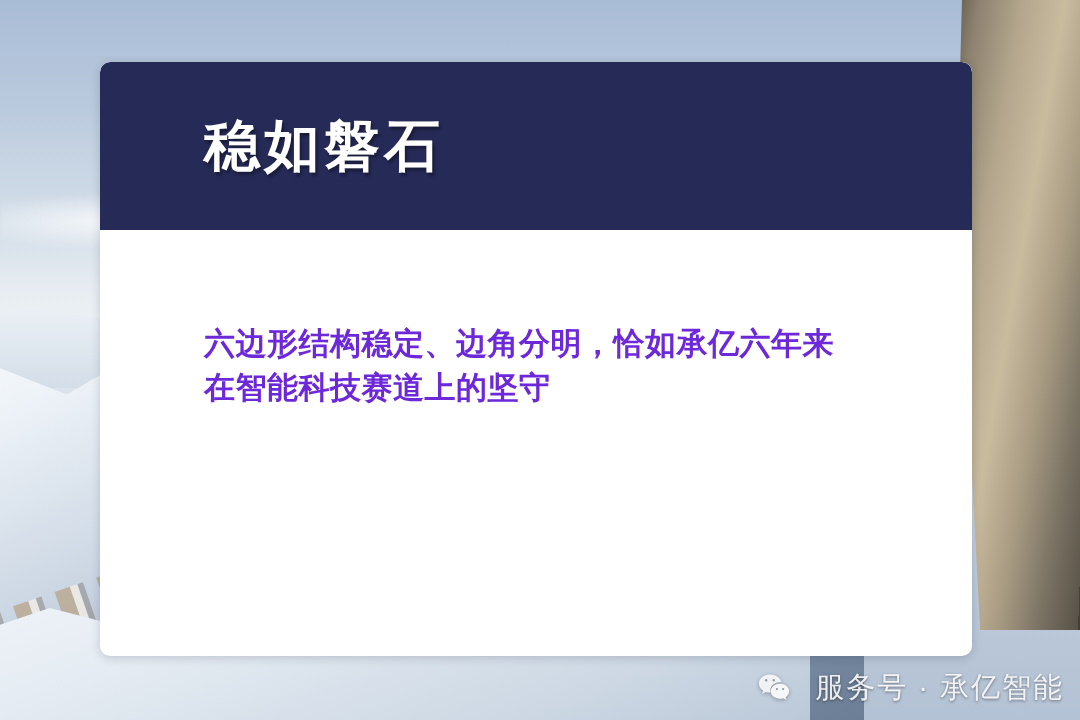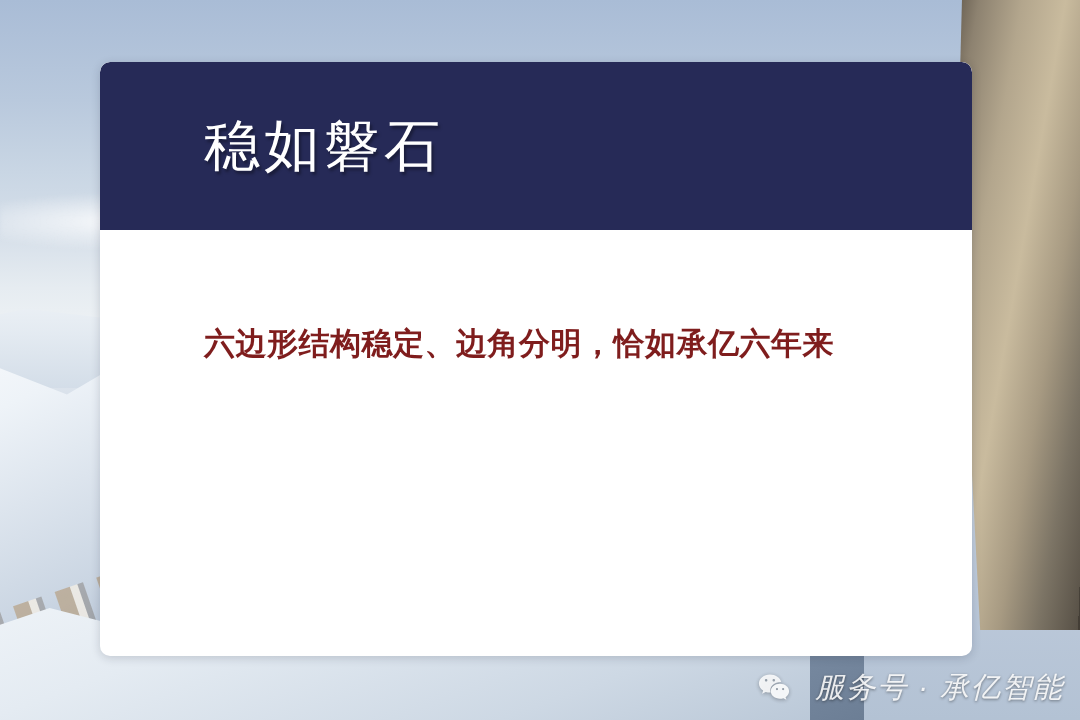--- a/index.html
+++ b/index.html
@@ -172,46 +172,45 @@
     height: 168px;
     background: #262a57;
     display: flex;
     align-items: center;
     border-radius: 10px 10px 0 0;
   }
   .card-title {
     margin-left: 104px;
     color: #ffffff;
     font-size: 56px;
-    font-weight: 400;
+    font-weight: 700;
     letter-spacing: 4px;
     line-height: 1;
     text-shadow: 2px 3px 3px rgba(0,0,0,.35);
   }
   .card-body {
     padding: 92px 0 0 104px;
   }
   .body-line {
-    color: #7f1d1d;
+    color: #6d28d9;
     font-size: 31px;
     font-weight: 600;
     line-height: 44px;
     letter-spacing: .5px;
     white-space: nowrap;
   }
 
   
   .watermark {
     position: absolute;
     right: 16px;
     bottom: 12px;
     display: flex;
     align-items: center;
     gap: 24px;
-    font-style: italic;
   }
   .wechat-icon {
     width: 34px;
     height: 34px;
     display: block;
     opacity: .92;
     filter: drop-shadow(0 1px 2px rgba(0,0,0,.35));
   }
   .watermark-text {
     color: rgba(255,255,255,.88);
@@ -239,20 +238,21 @@
     <div class="pillar-base"></div>
     <div class="pillar-base-rocks"></div>
   </div>
 
   <div class="card">
     <div class="card-header">
       <div class="card-title">稳如磐石</div>
     </div>
     <div class="card-body">
       <div class="body-line">六边形结构稳定、边角分明，恰如承亿六年来</div>
+      <div class="body-line">在智能科技赛道上的坚守</div>
     </div>
   </div>
 
   <div class="watermark">
     <svg class="wechat-icon" viewBox="0 0 32 32">
       <path fill="#ffffff" fill-opacity="0.9" d="M12.2 3.2C6.4 3.2 1.8 7 1.8 11.7c0 2.7 1.6 5.1 4 6.7l-1 3 3.4-1.7c1.2.3 2.5.5 3.9.5h.7c-.2-.6-.3-1.3-.3-2 0-4.4 4.3-7.9 9.6-7.9h.7C21.9 6.2 17.5 3.2 12.2 3.2zM8.6 9.9c-.7 0-1.2-.5-1.2-1.2s.5-1.2 1.2-1.2 1.2.5 1.2 1.2S9.3 9.9 8.6 9.9zm7.2 0c-.7 0-1.2-.5-1.2-1.2s.5-1.2 1.2-1.2S17 8 17 8.7 16.5 9.9 15.8 9.9z"></path>
       <path fill="#ffffff" fill-opacity="0.95" d="M30.2 19.1c0-3.9-3.8-7-8.6-7s-8.6 3.1-8.6 7 3.8 7 8.6 7c1.1 0 2.2-.2 3.2-.5l2.9 1.5-.8-2.5C28.9 23.3 30.2 21.3 30.2 19.1zM18.8 18c-.6 0-1-.5-1-1s.5-1 1-1 1 .5 1 1S19.4 18 18.8 18zm5.8 0c-.6 0-1-.5-1-1s.5-1 1-1 1 .5 1 1S25.2 18 24.6 18z"></path>
     </svg>
     <div class="watermark-text">服务号 · 承亿智能</div>
   </div>

